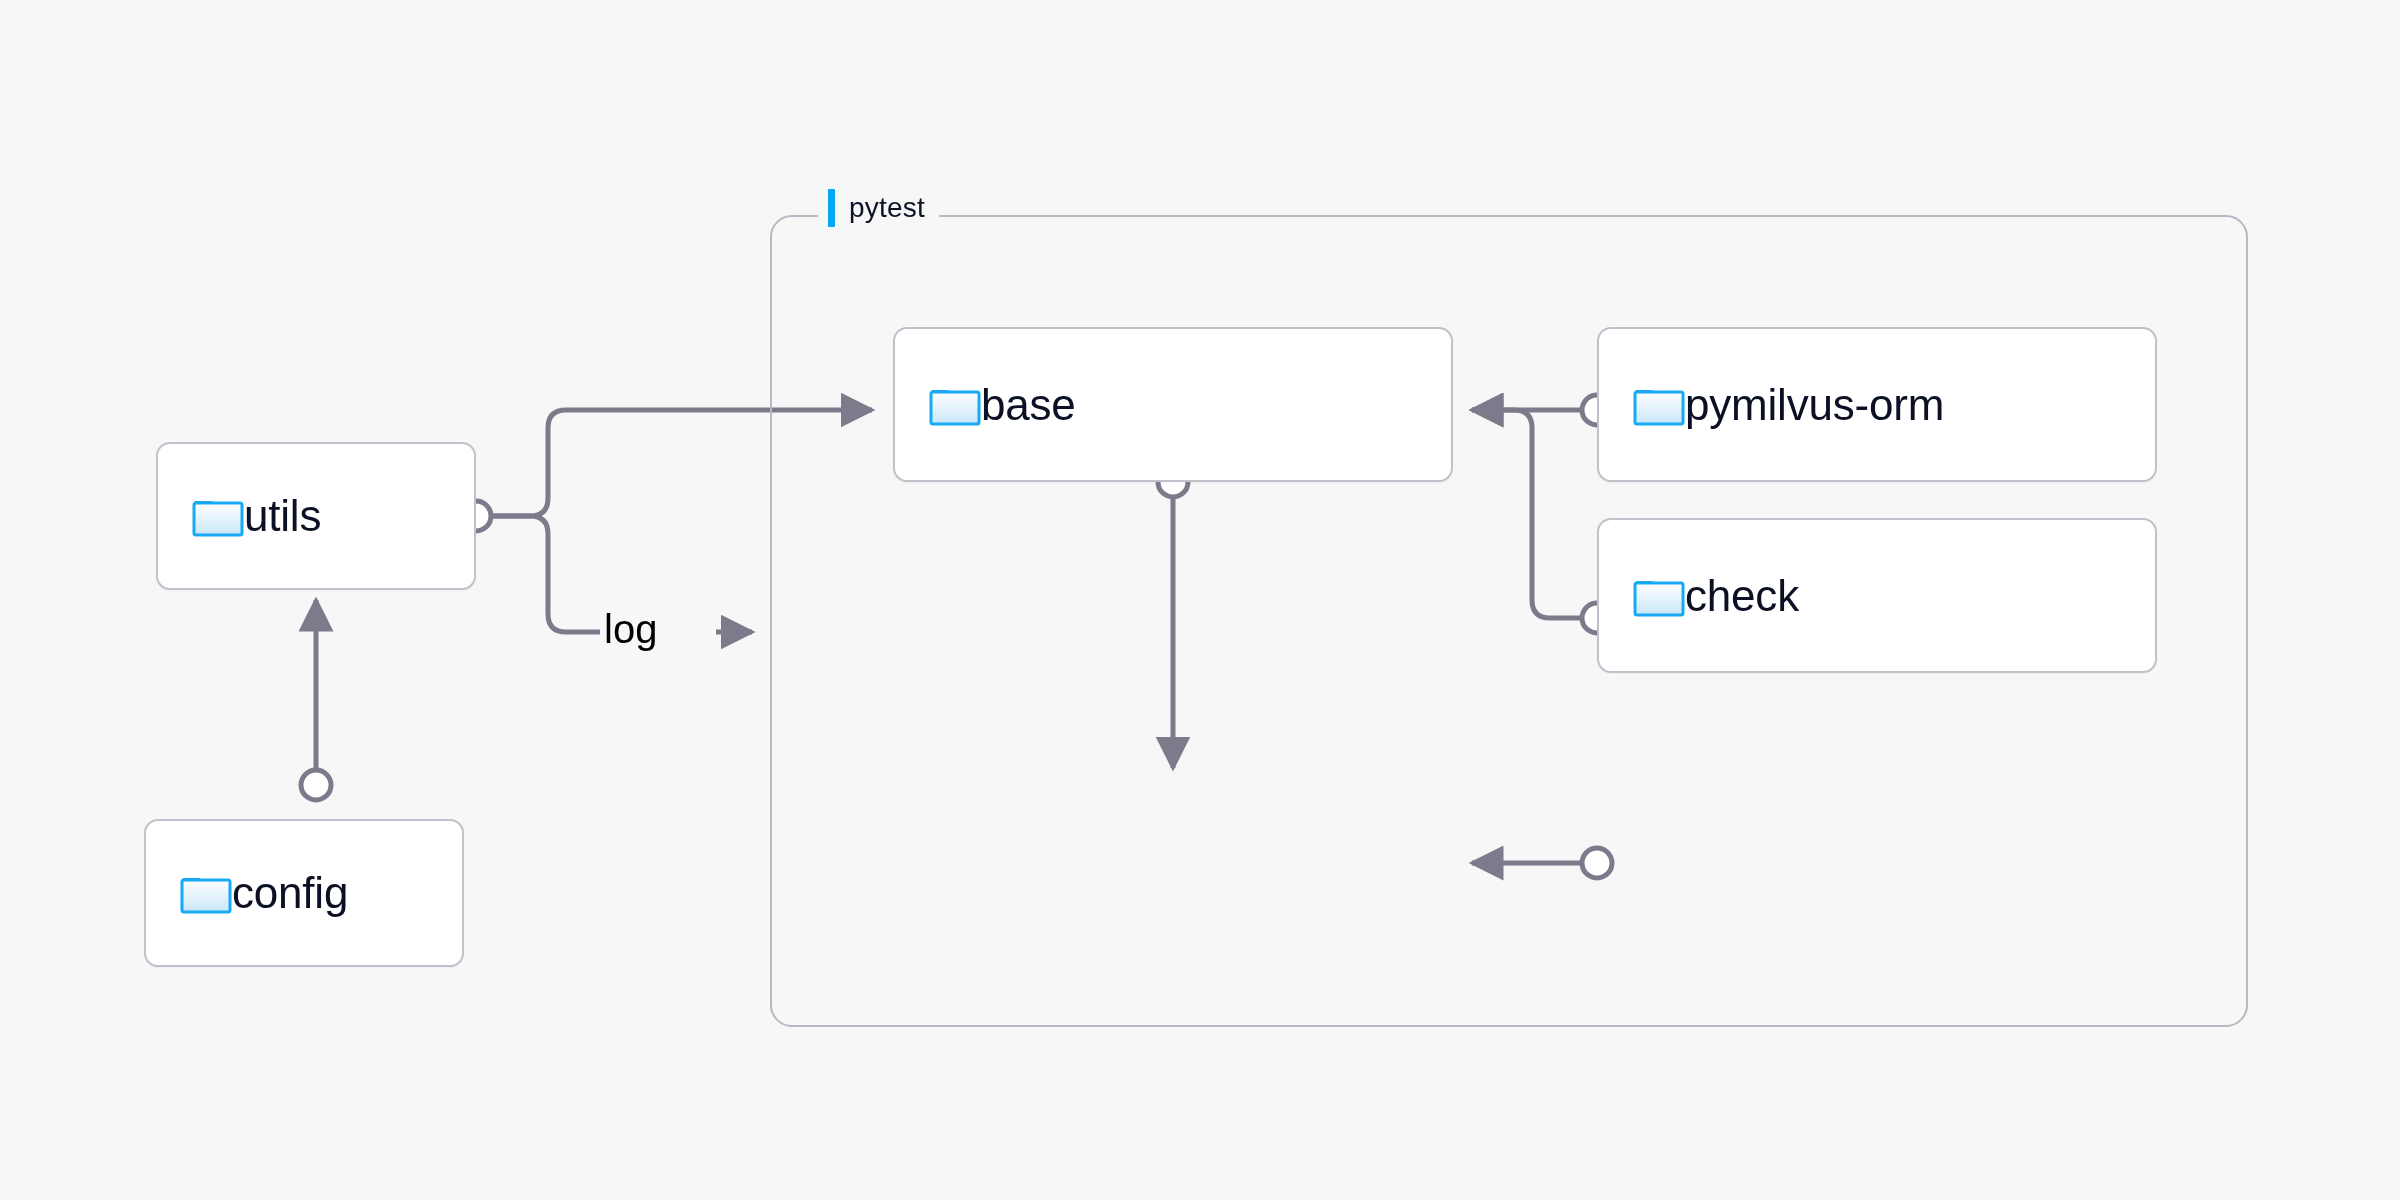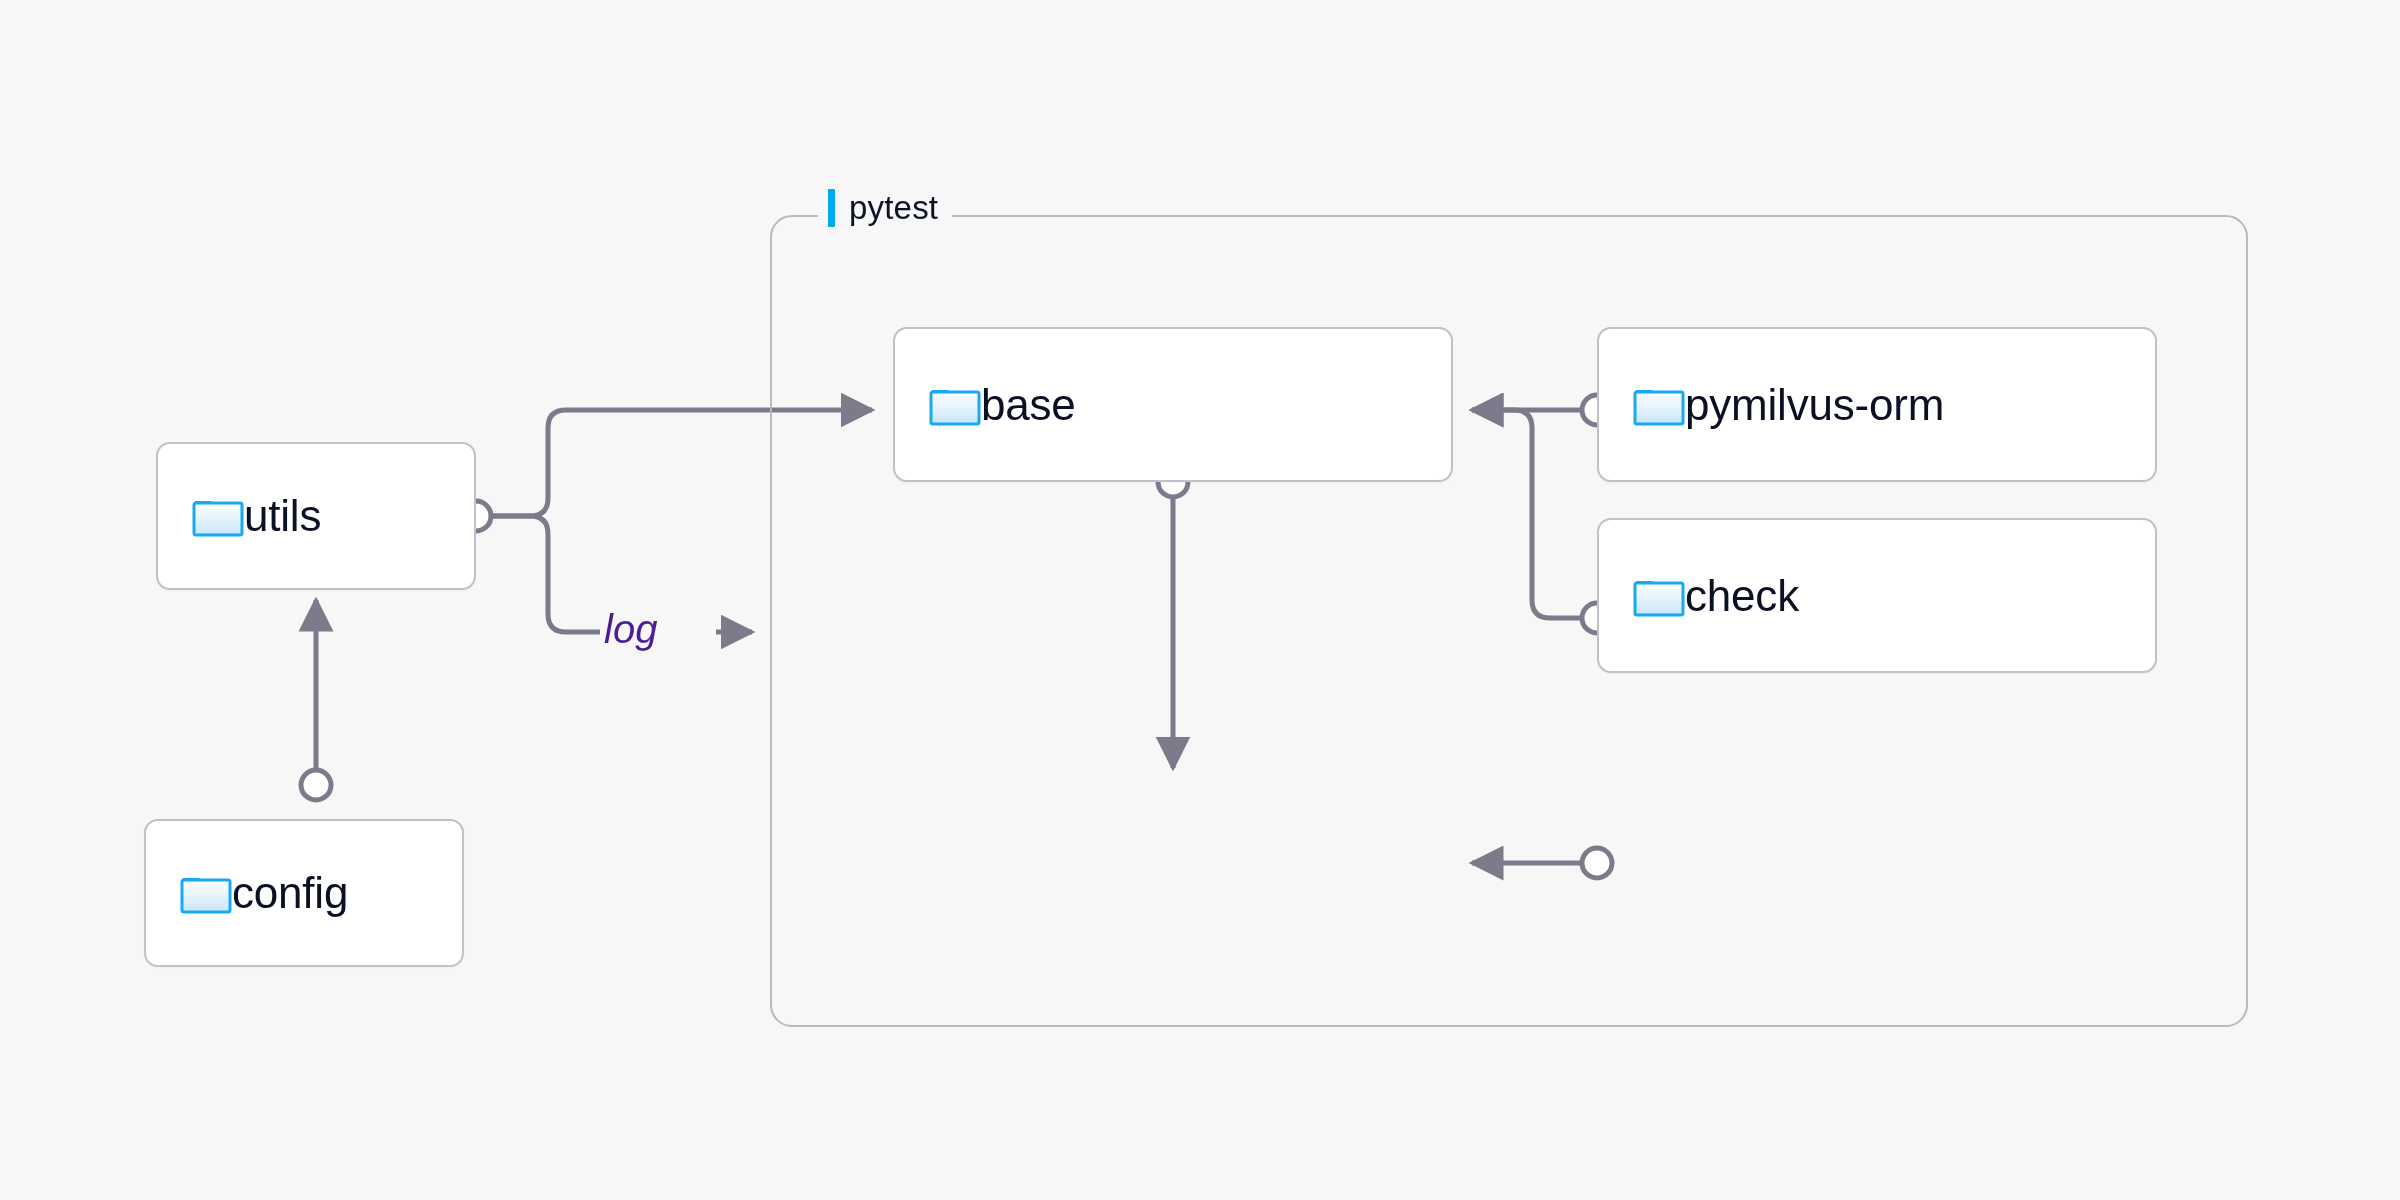--- a/index.html
+++ b/index.html
@@ -42,21 +42,21 @@
     padding: 0 14px 0 10px;
     height: 44px;
   }
   .group-label-bar {
     width: 7px;
     height: 38px;
     background: #00a9f0;
     border-radius: 1px;
   }
   .group-label-text {
-    font-size: 33px;
+    font-size: 28px;
     color: #0d1226;
     letter-spacing: 0.2px;
     white-space: nowrap;
   }
   
   .node {
     position: absolute;
     box-sizing: border-box;
     background: #ffffff;
     border: 2px solid #c2c0cb;
@@ -79,24 +79,23 @@
   .folder-icon {
     width: 52px;
     height: 46px;
     flex: 0 0 auto;
     display: block;
   }
   
   .edge-label {
     position: absolute;
     font-size: 40px;
-    color: #4c1d95;
+    color: #000000;
     white-space: nowrap;
     letter-spacing: 0px;
-    font-style: italic;
   }
 </style>
 </head>
 <body>
 
 <div id="canvas">
 
   <svg id="edge-layer" viewBox="0 0 2400 1200" width="2400" height="1200">
     <defs>
       <marker id="arrow" viewBox="0 0 10 10" refX="9" refY="5" markerWidth="7" markerHeight="7" orient="auto-start-reverse">

